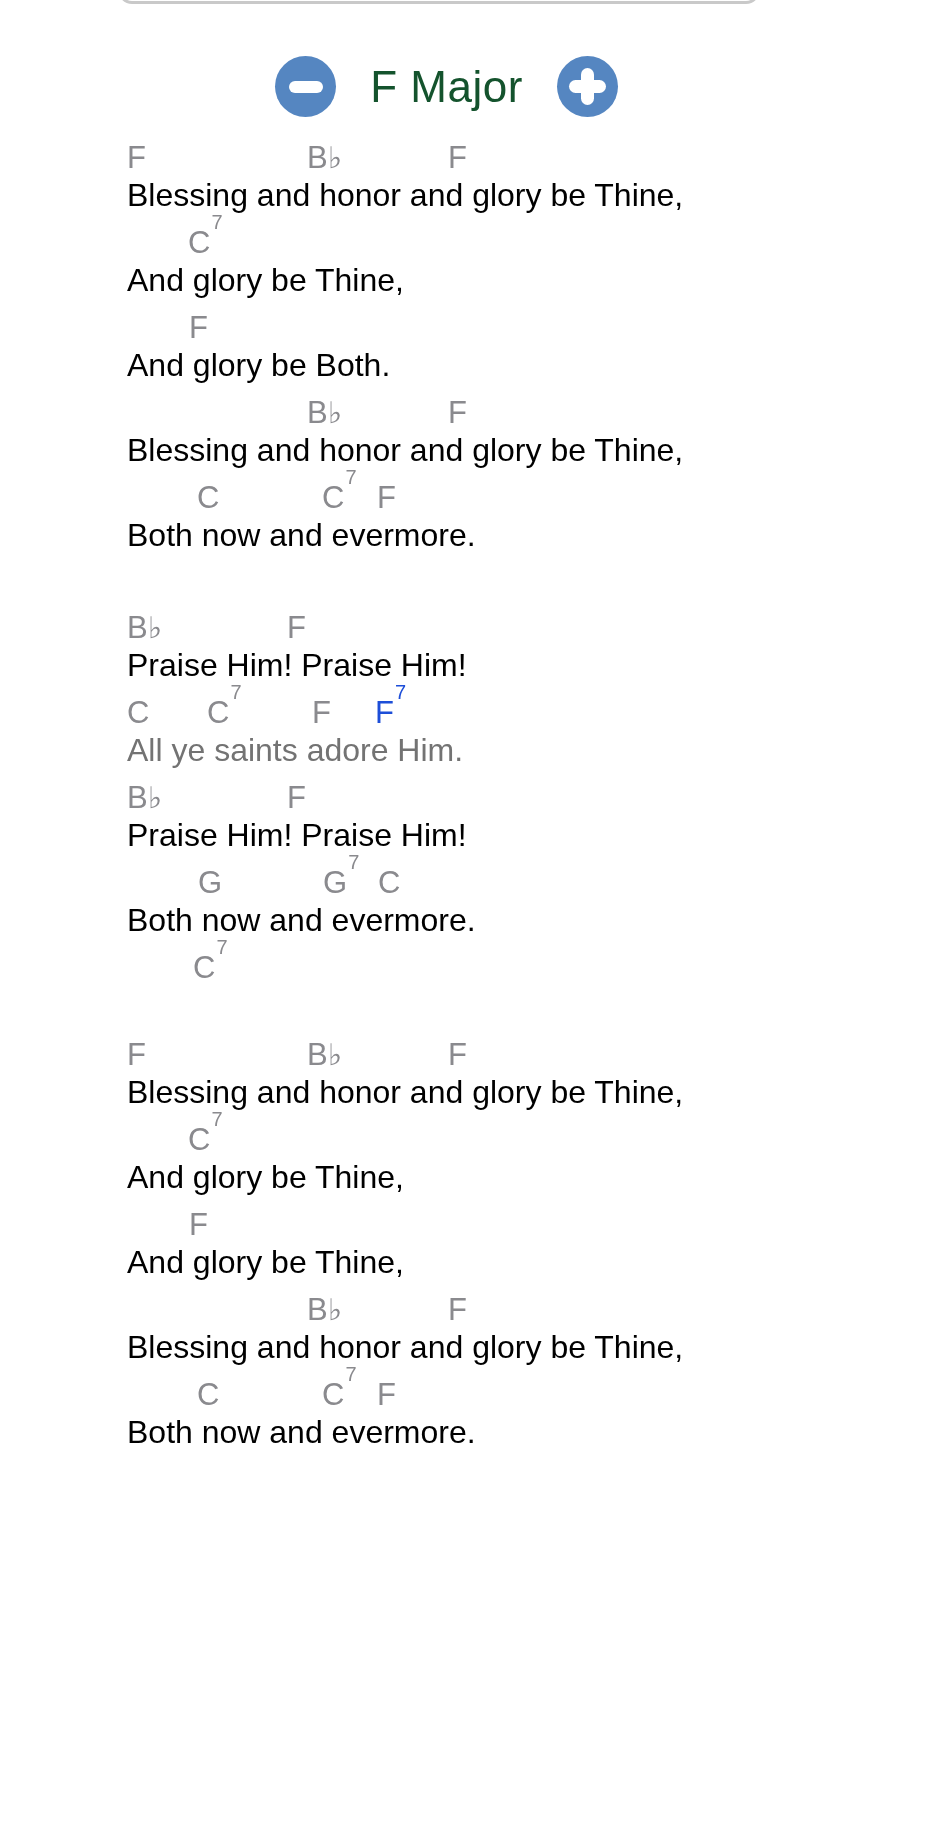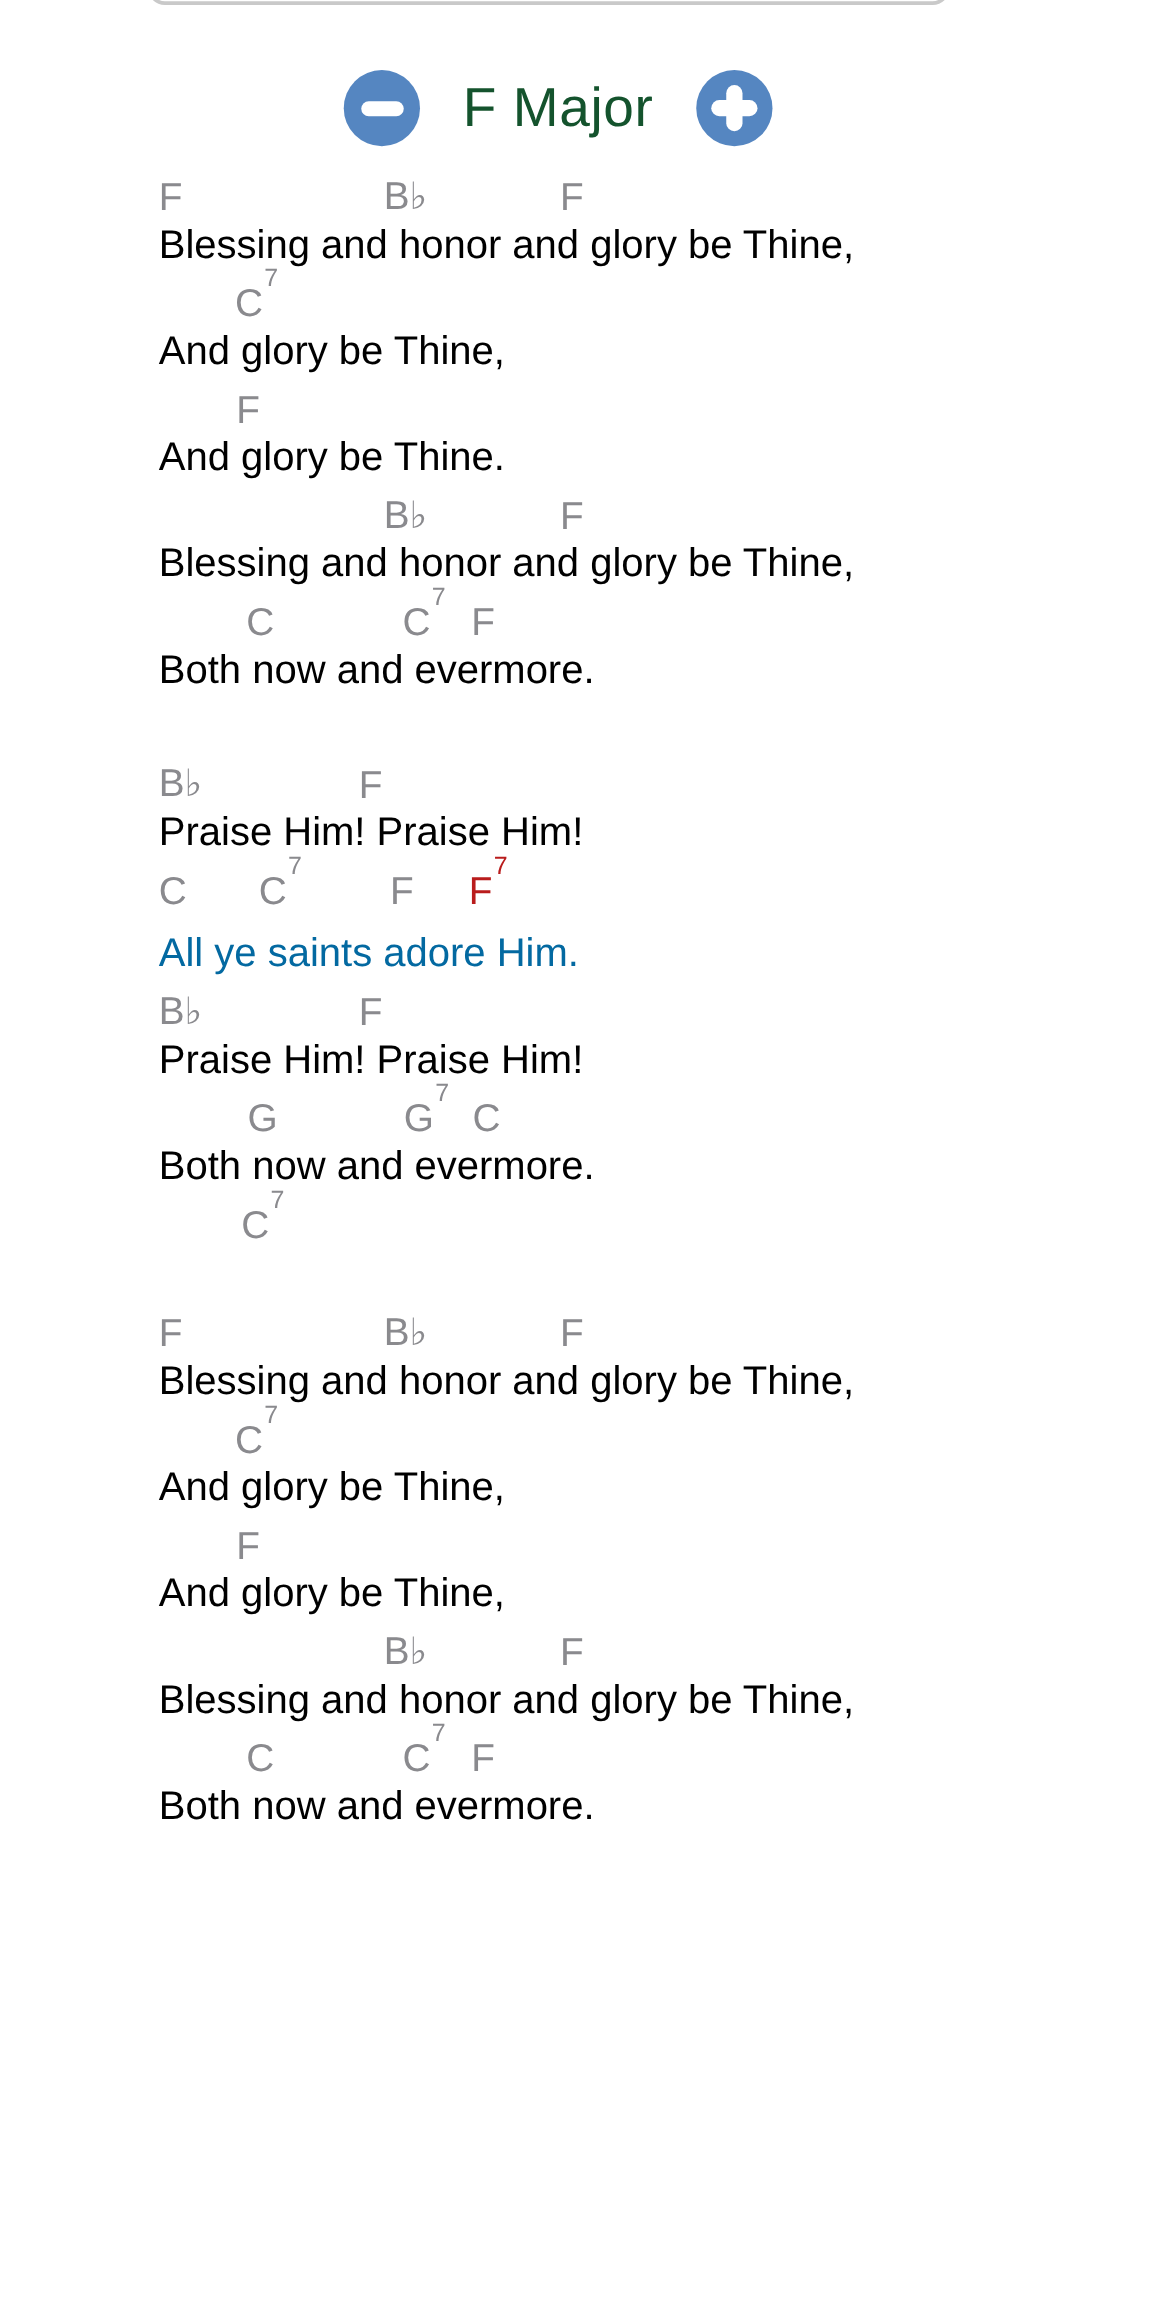--- a/index.html
+++ b/index.html
@@ -91,21 +91,21 @@
       <div class="line">
         <div class="chords">
           <span class="chord" style="left: 61px; color: rgb(138, 138, 142);">C<sup>7</sup></span>
         </div>
         <div class="lyric" style="color: rgb(0, 0, 0);">And glory be Thine,</div>
       </div>
       <div class="line">
         <div class="chords">
           <span class="chord" style="left: 62px; color: rgb(138, 138, 142);">F</span>
         </div>
-        <div class="lyric" style="color: rgb(0, 0, 0);">And glory be Thine.</div>
+        <div class="lyric" style="color: rgb(0, 0, 0);">And glory be Both.</div>
       </div>
       <div class="line">
         <div class="chords">
           <span class="chord" style="left: 180px; color: rgb(138, 138, 142);">B<span class="flat">♭</span></span>
           <span class="chord" style="left: 321px; color: rgb(138, 138, 142);">F</span>
         </div>
         <div class="lyric" style="color: rgb(0, 0, 0);">Blessing and honor and glory be Thine,</div>
       </div>
       <div class="line">
         <div class="chords">
@@ -122,23 +122,23 @@
           <span class="chord" style="left: 0px; color: rgb(138, 138, 142);">B<span class="flat">♭</span></span>
           <span class="chord" style="left: 160px; color: rgb(138, 138, 142);">F</span>
         </div>
         <div class="lyric" style="color: rgb(0, 0, 0);">Praise Him! Praise Him!</div>
       </div>
       <div class="line">
         <div class="chords">
           <span class="chord" style="left: 0px; color: rgb(138, 138, 142);">C</span>
           <span class="chord" style="left: 80px; color: rgb(138, 138, 142);">C<sup>7</sup></span>
           <span class="chord" style="left: 185px; color: rgb(138, 138, 142);">F</span>
-          <span class="chord" style="left: 248px; color: #b91c1c;">F<sup>7</sup></span>
+          <span class="chord" style="left: 248px; color: #1d4ed8;">F<sup>7</sup></span>
         </div>
-        <div class="lyric" style="color: #0369a1; margin-top: 12px;">All ye saints adore Him.</div>
+        <div class="lyric" style="color: #737373;">All ye saints adore Him.</div>
       </div>
       <div class="line">
         <div class="chords">
           <span class="chord" style="left: 0px; color: rgb(138, 138, 142);">B<span class="flat">♭</span></span>
           <span class="chord" style="left: 160px; color: rgb(138, 138, 142);">F</span>
         </div>
         <div class="lyric" style="color: rgb(0, 0, 0);">Praise Him! Praise Him!</div>
       </div>
       <div class="line">
         <div class="chords">

